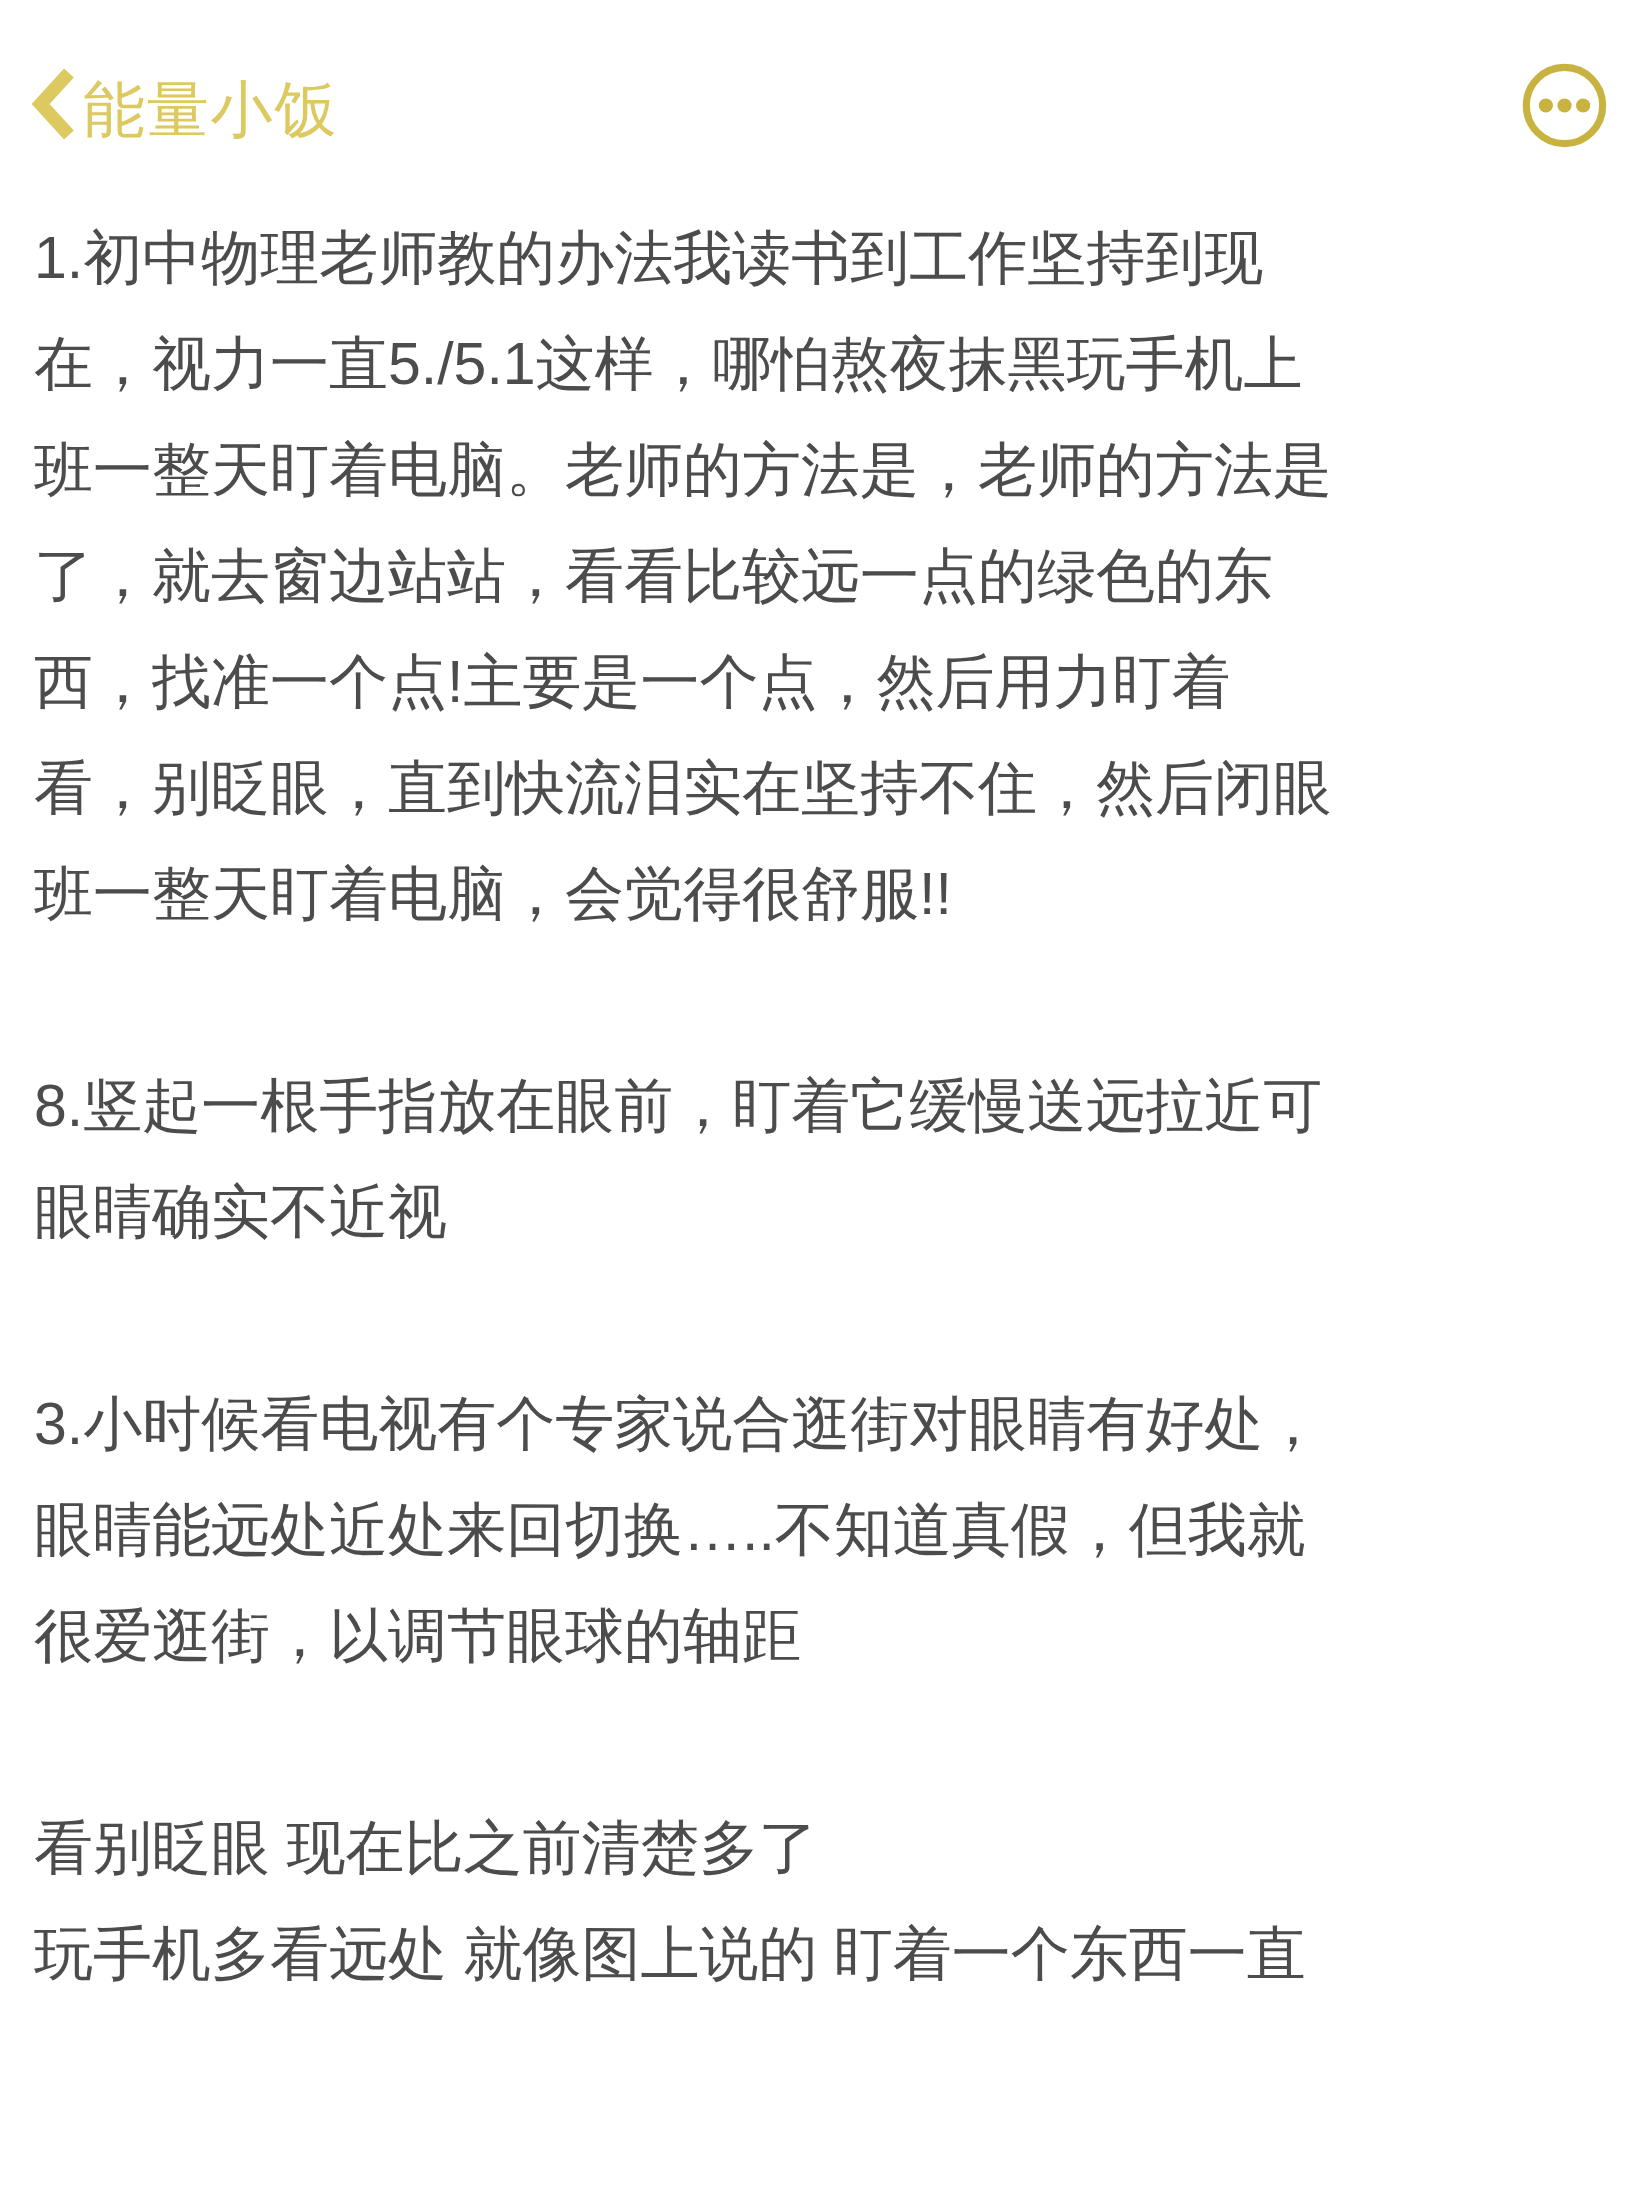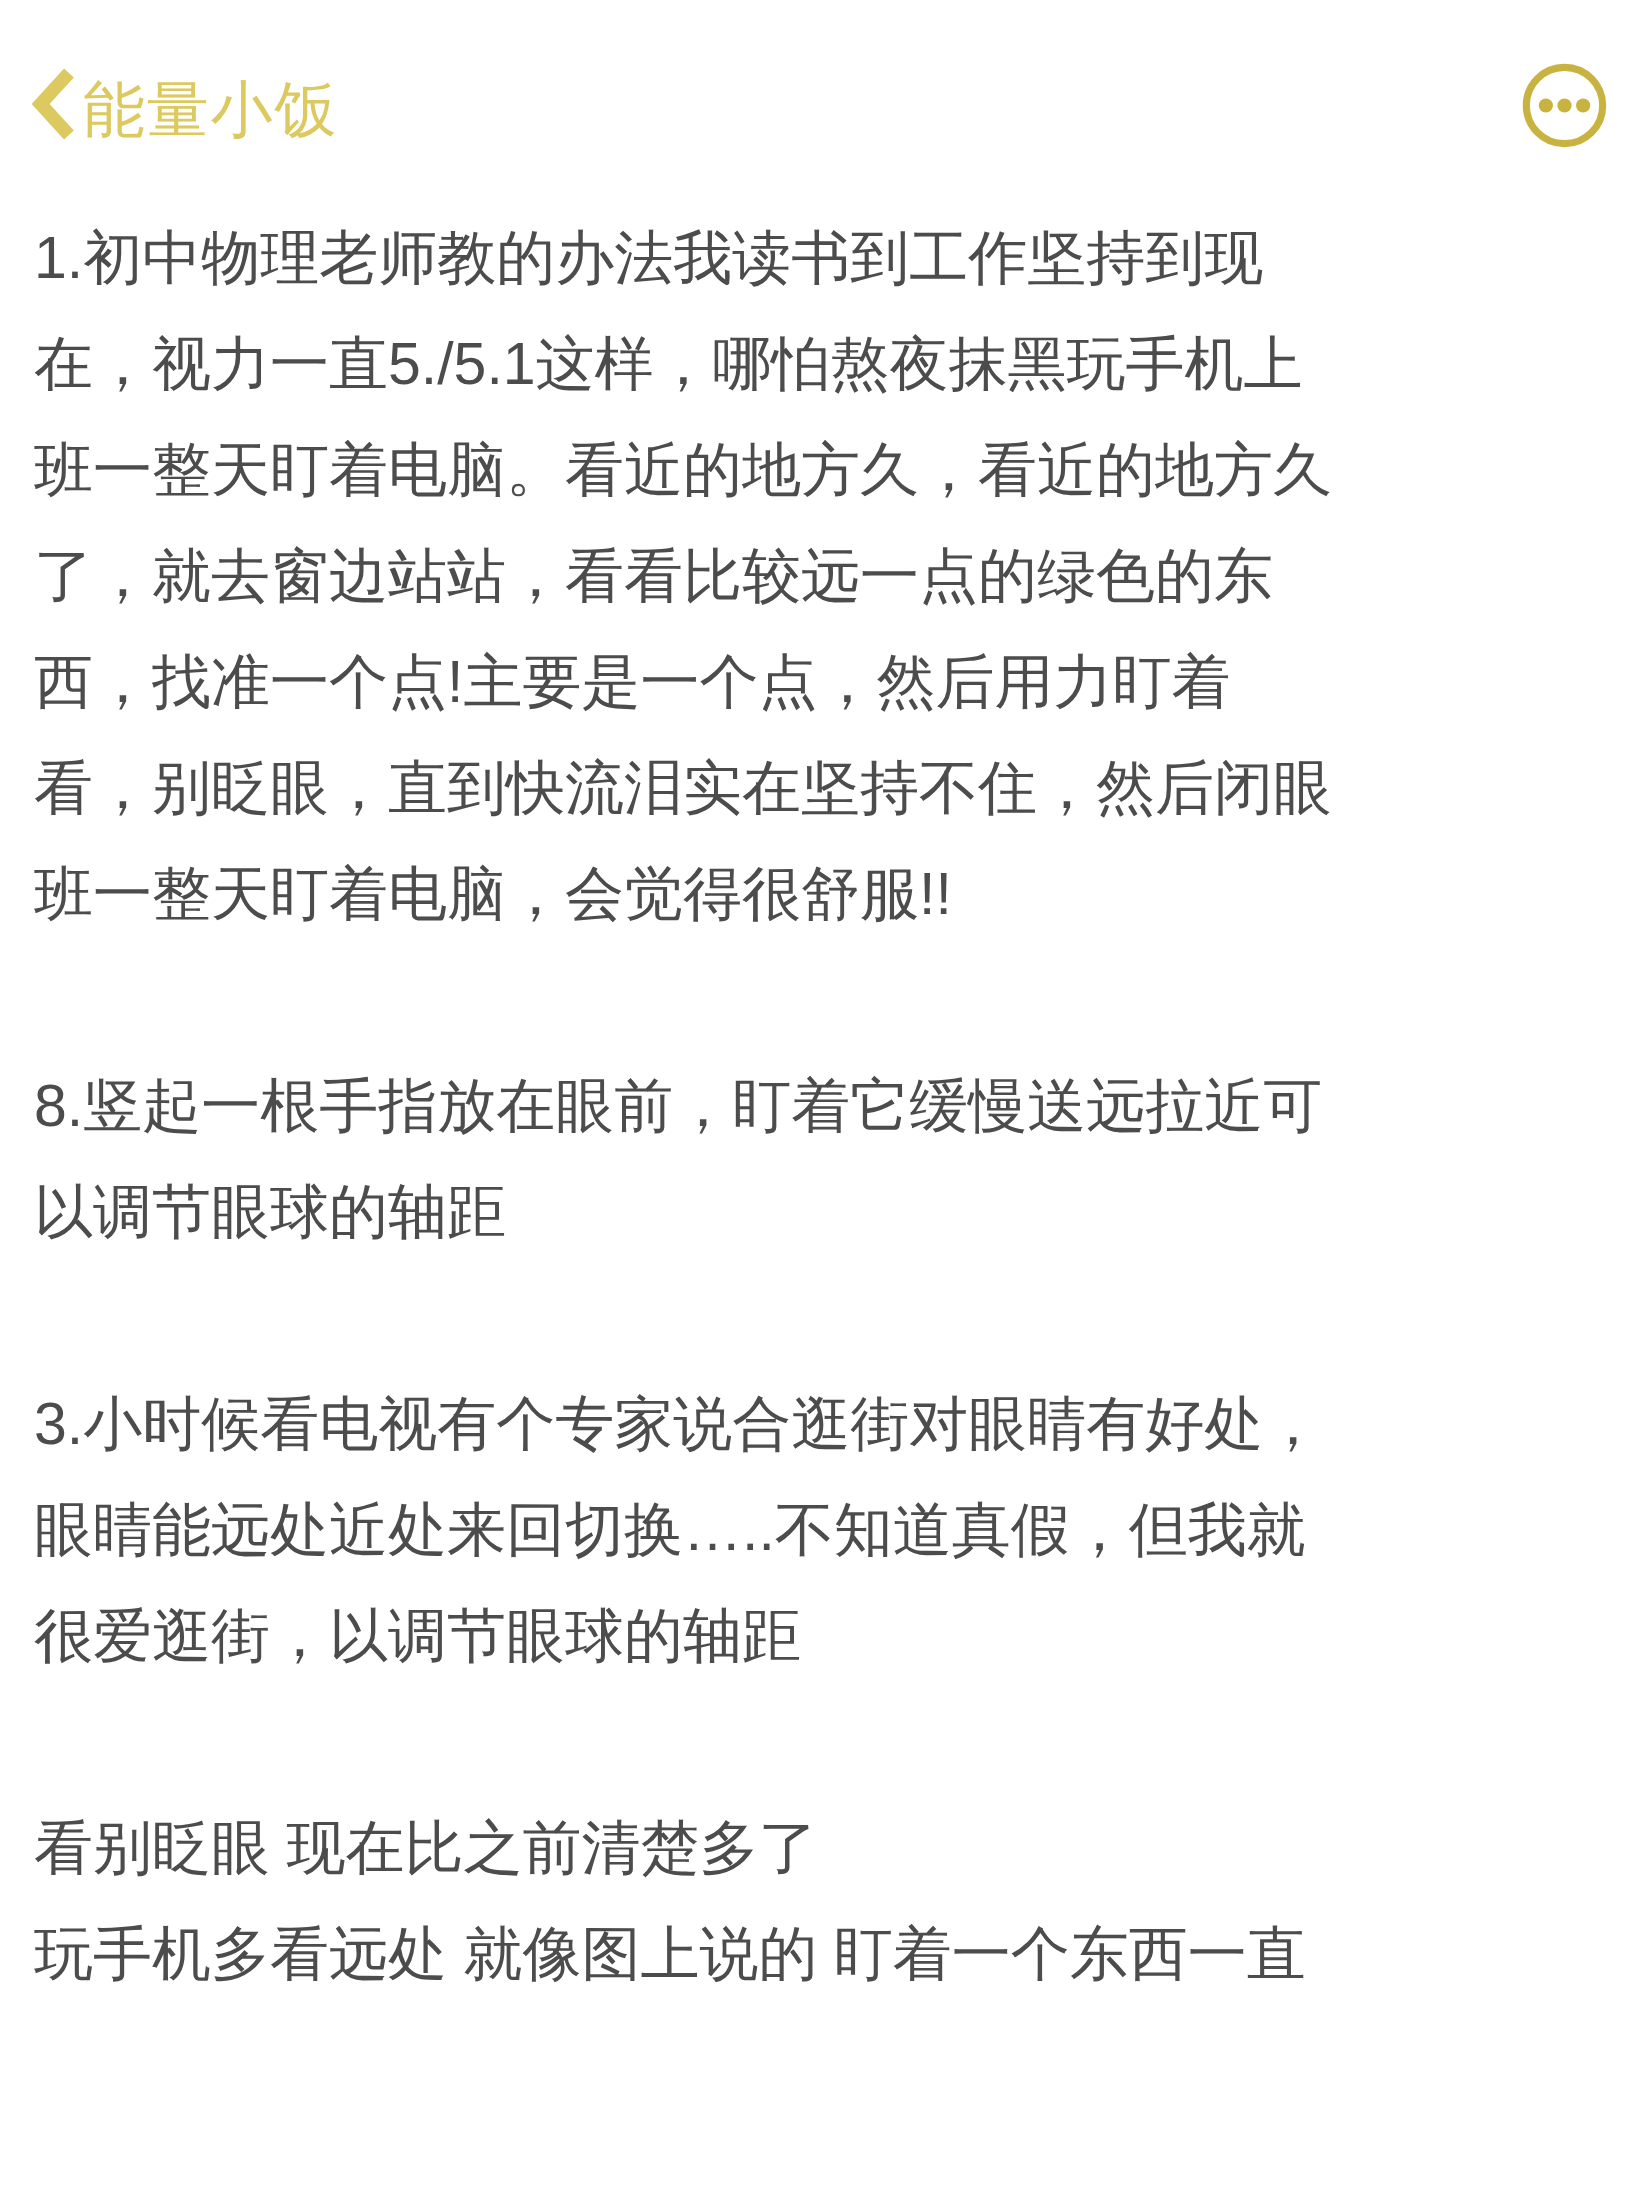--- a/index.html
+++ b/index.html
@@ -81,30 +81,30 @@
         </svg>
       </span>
     </div>
   </header>
 
   <main class="content">
 
     <div class="para">
       <div class="line">1.初中物理老师教的办法我读书到工作坚持到现</div>
       <div class="line">在，视力一直5./5.1这样，哪怕熬夜抹黑玩手机上</div>
-      <div class="line">班一整天盯着电脑。看近的地方久，看近的地方久</div>
+      <div class="line">班一整天盯着电脑。老师的方法是，老师的方法是</div>
       <div class="line">了，就去窗边站站，看看比较远一点的绿色的东</div>
       <div class="line">西，找准一个点!主要是一个点，然后用力盯着</div>
       <div class="line">看，别眨眼，直到快流泪实在坚持不住，然后闭眼</div>
       <div class="line">班一整天盯着电脑，会觉得很舒服!!</div>
     </div>
 
     <div class="para">
       <div class="line">8.竖起一根手指放在眼前，盯着它缓慢送远拉近可</div>
-      <div class="line">以调节眼球的轴距</div>
+      <div class="line">眼睛确实不近视</div>
     </div>
 
     <div class="para">
       <div class="line">3.小时候看电视有个专家说合逛街对眼睛有好处，</div>
       <div class="line">眼睛能远处近处来回切换…..不知道真假，但我就</div>
       <div class="line">很爱逛街，以调节眼球的轴距</div>
     </div>
 
     <div class="para">
       <div class="line">看别眨眼 现在比之前清楚多了</div>

